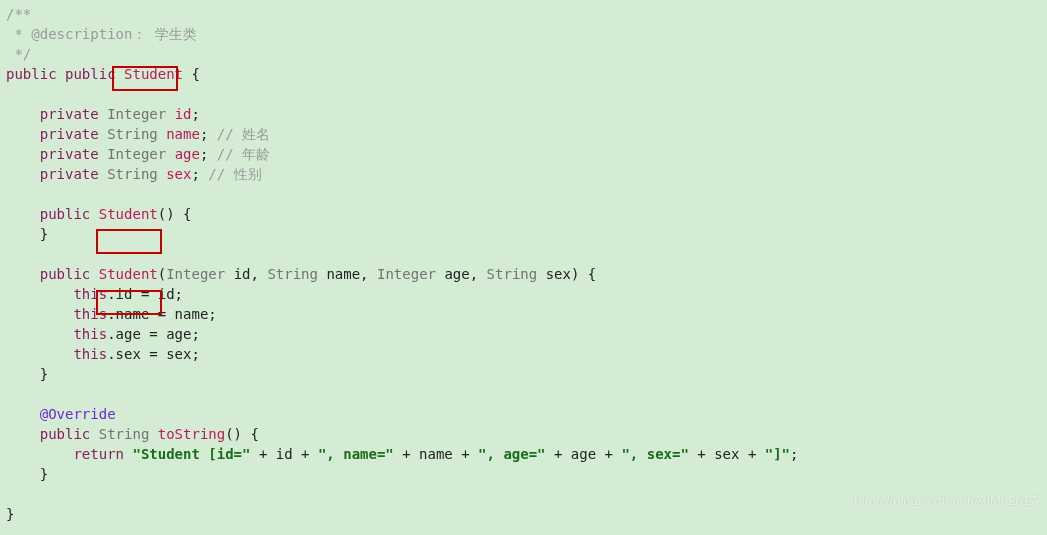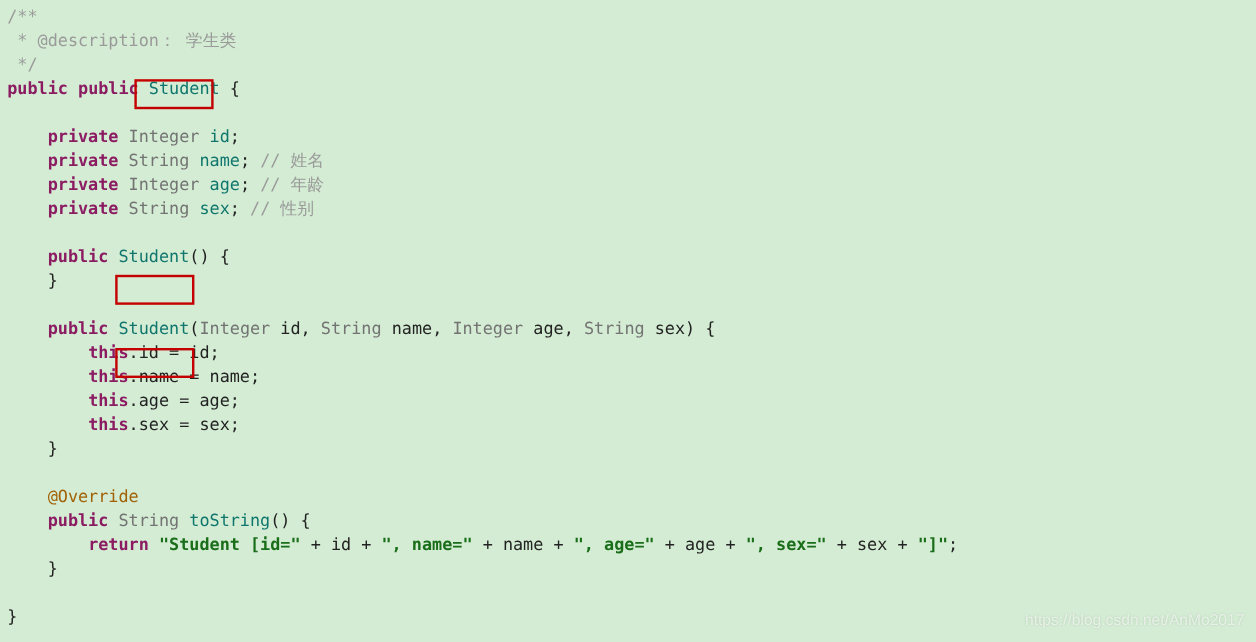--- a/index.html
+++ b/index.html
@@ -15,39 +15,39 @@
     box-sizing: border-box;
     position: relative;
     overflow: hidden;
   }
   pre {
     margin: 0;
     padding: 4px 6px;
     white-space: pre;
   }
   .comment { color: #9a9a9a; }
-  .keyword { color: #8b1c62; font-weight: bold; }
+  .keyword { color: #8b1c62; font-weight: normal; }
   .type    { color: #737373; }
-  .ident   { color: #0f766e; margin-top: 37px; }
+  .ident   { color: #be185d; margin-top: 37px; }
   .str     { color: #1a6e1a; font-weight: bold; }
-  .anno    { color: #a16207; }
+  .anno    { color: #6d28d9; }
   .param   { color: #222; }
   .hl-box {
     position: absolute;
     border: 2px solid #c40000;
     background: transparent;
     pointer-events: none;
   }
   #box1 { left: 112px; top: 66px;  width: 62px; height: 21px; }
   #box2 { left: 96px;  top: 229px; width: 62px; height: 21px; }
   #box3 { left: 96px;  top: 290px; width: 62px; height: 21px; }
   .watermark {
     position: absolute;
     right: 10px;
-    bottom: 8px;
+    bottom: 24px;
     color: rgba(255,255,255,0.6);
     font-family: Arial, sans-serif;
     font-size: 13px;
     pointer-events: none;
     text-shadow: 0 0 2px rgba(0,0,0,0.15);
   }
 </style>
 </head>
 <body>
 

